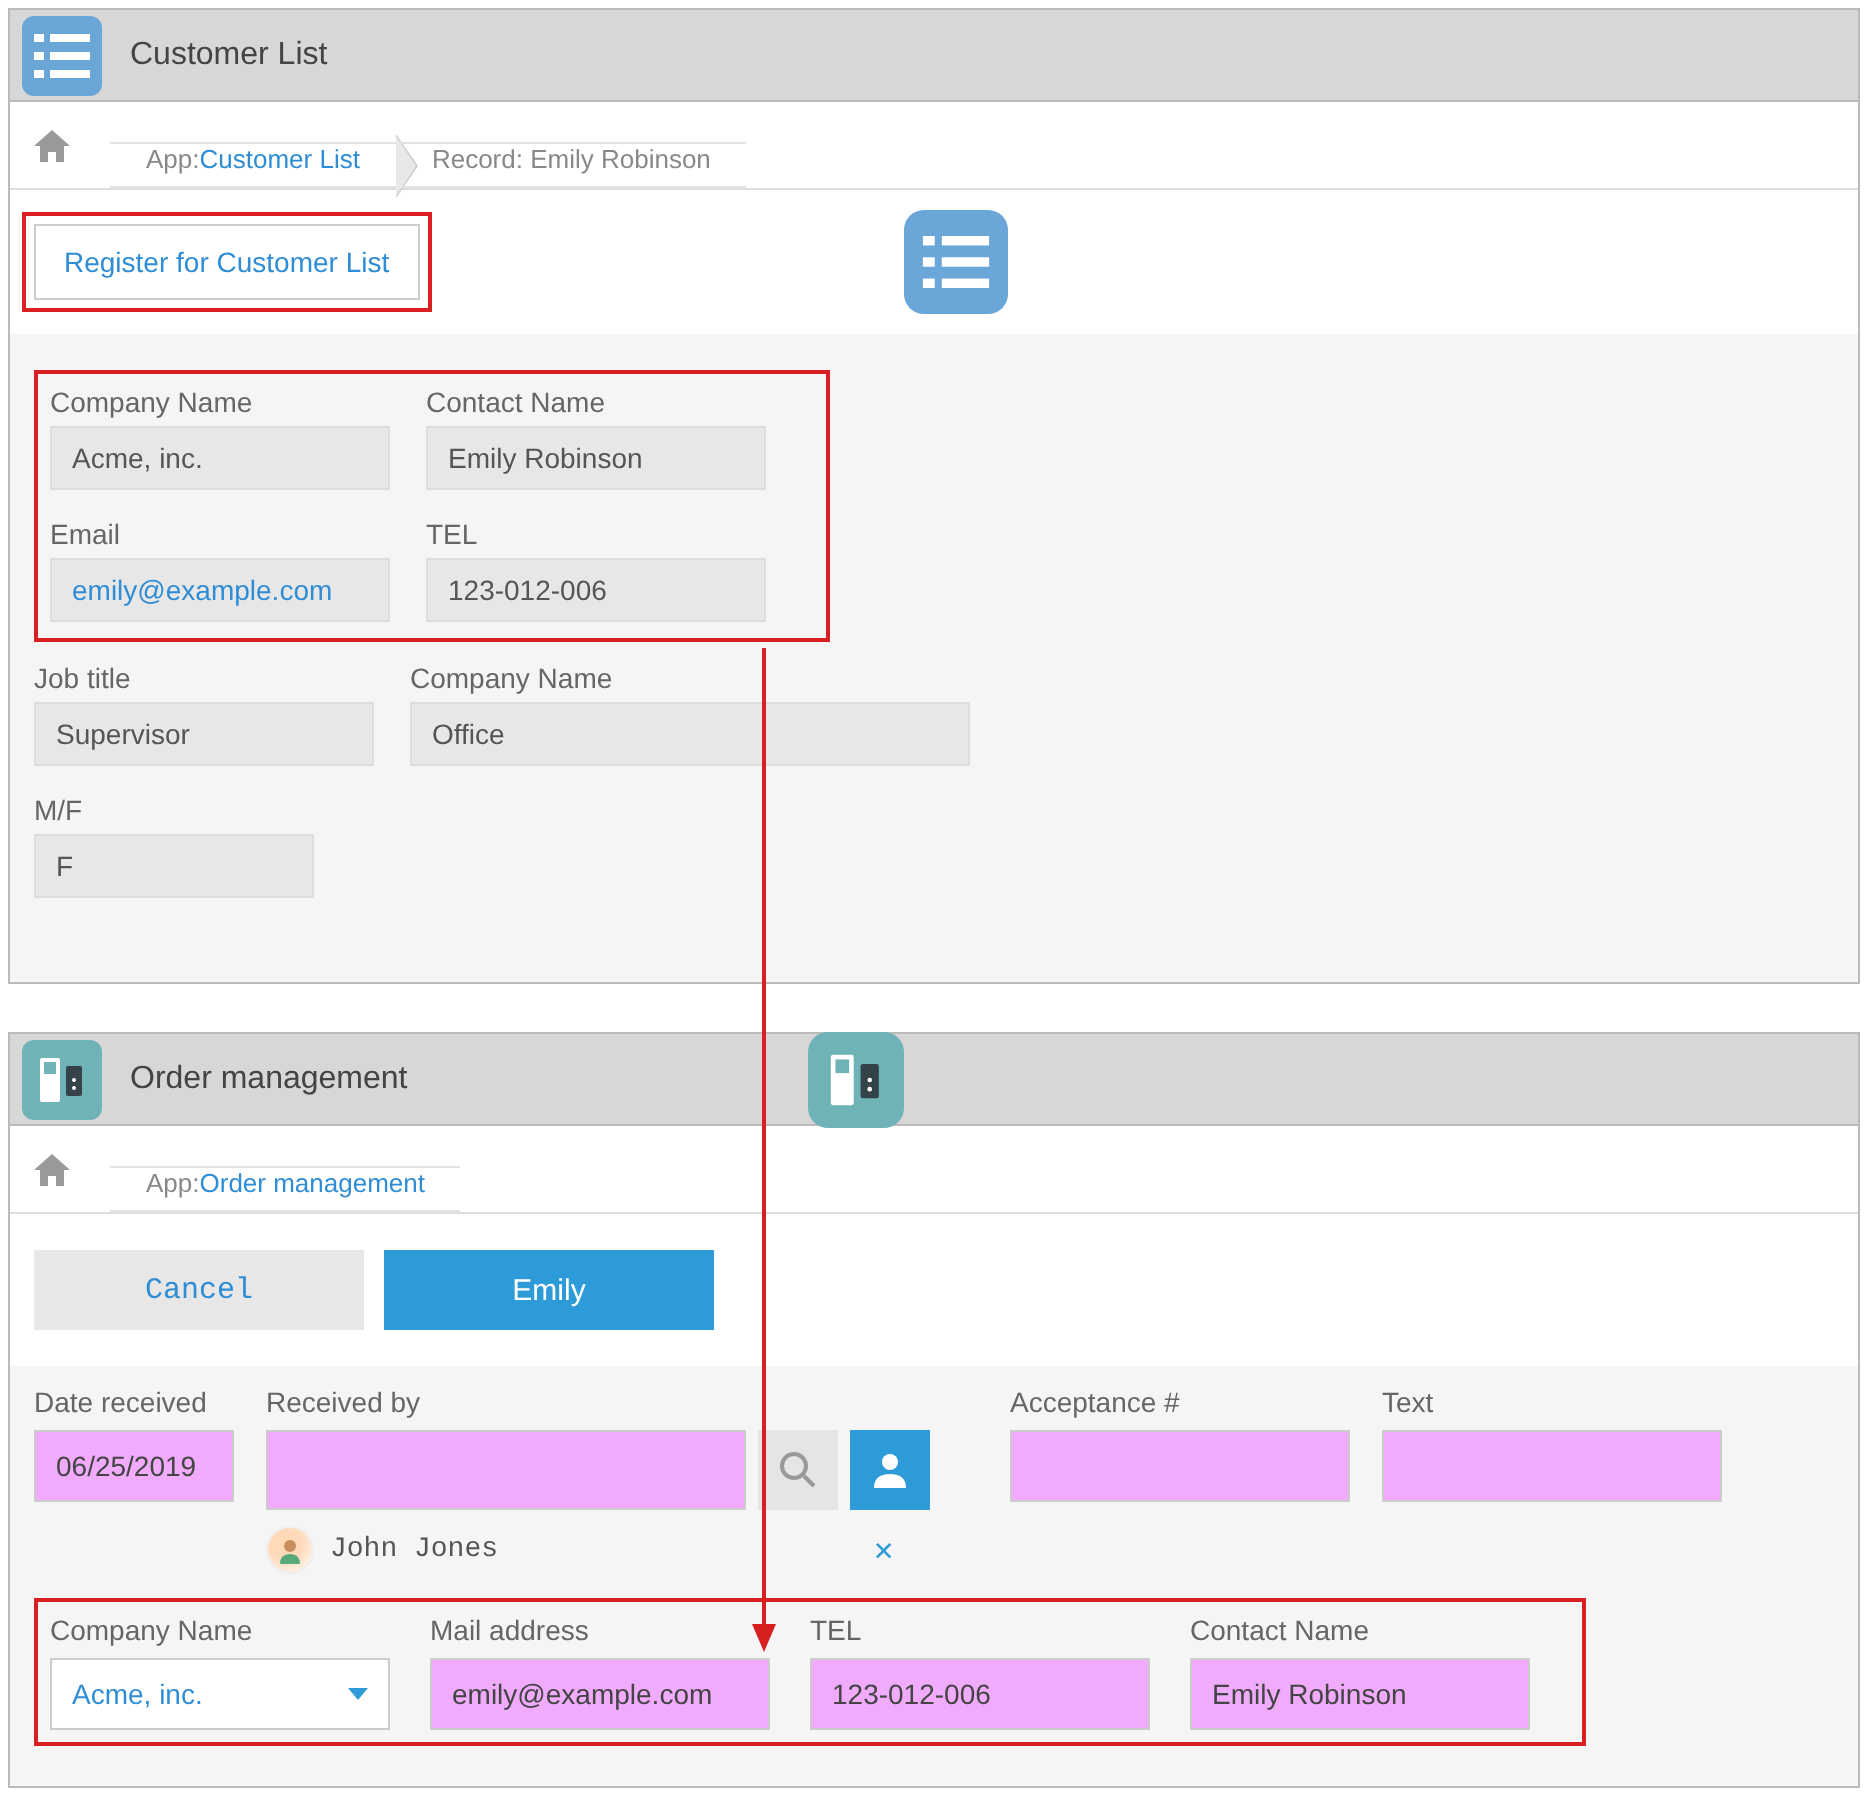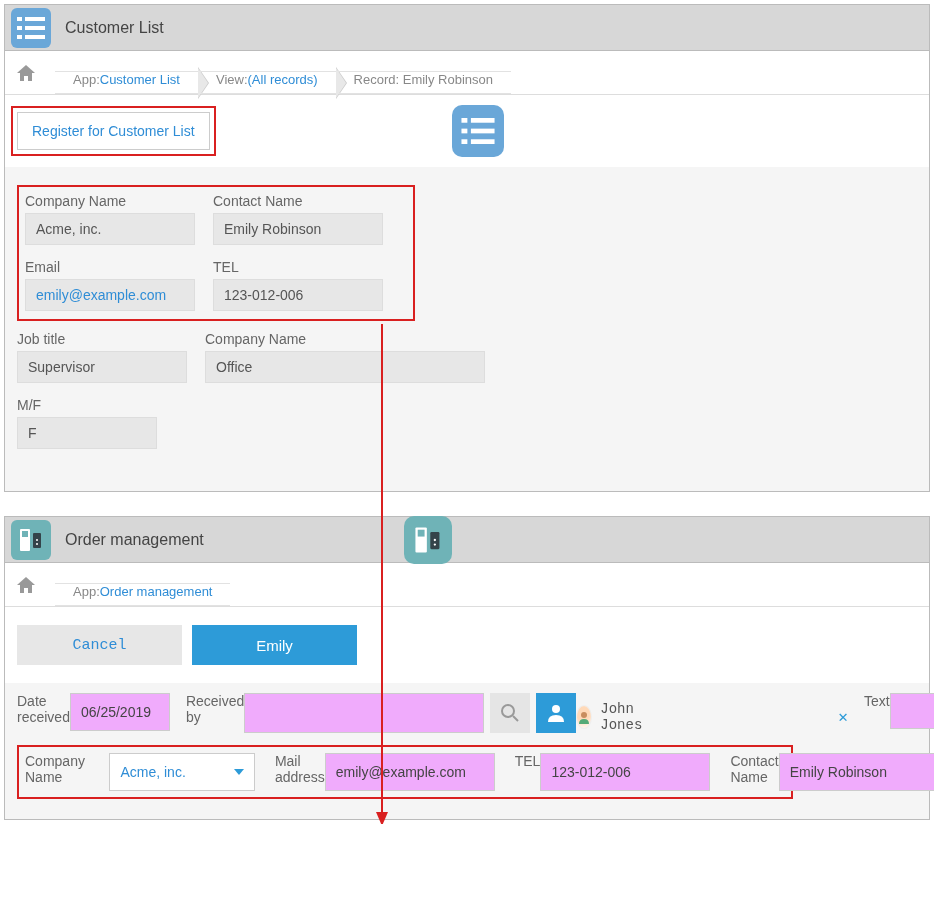--- a/index.html
+++ b/index.html
@@ -145,21 +145,21 @@
     align-items: center;
     justify-content: center;
     font-size: 15px;
     cursor: pointer;
     border: none;
   }
   .btn-cancel { background: #e7e7e7; color: #2f8dd6; font-family: Liberation Mono, monospace; }
   .btn-save { background: #2d9bd8; color: #fff; }
   .form-area { padding: 10px 12px 20px; }
   .form-row { display: flex; gap: 16px; align-items: flex-start; margin-bottom: 12px; }
-  .form-field { display: flex; }
+  .form-field { display: flex; flex-direction: column; }
   .form-label { color: #666; font-size: 14px; margin-bottom: 6px; }
   .form-input {
     background: #f0abfc;
     border: 1px solid #ccc;
     padding: 9px 10px;
     color: #444;
     font-size: 14px;
     font-family: inherit;
   }
   .w-100 { width: 100px; }
@@ -236,24 +236,20 @@
 
   <div class="breadcrumb-bar">
     <span class="home-icon">
       <svg width="18" height="16" viewBox="0 0 18 16">
             <path d="M9 0 L18 8 H15 V16 H11 V11 H7 V16 H3 V8 H0 Z" fill="#999"></path>
           </svg>
     </span>
     <div class="breadcrumb-item">
       <span>App: </span>
       <span class="bc-link">Customer List</span>
-    </div>
-    <div class="breadcrumb-item">
-      <span>View: </span>
-      <span class="bc-link">(All records)</span>
     </div>
     <div class="breadcrumb-item">
       <span>Record: Emily Robinson</span>
     </div>
   </div>
 
   <div class="toolbar">
     <button class="register-btn highlight-red">Register for Customer List</button>
     <div class="app-icon-large app-icon-blue">
       <svg width="34" height="26" viewBox="0 0 28 22">
@@ -380,26 +376,26 @@
           <span class="avatar">
             <svg width="14" height="14" viewBox="0 0 14 14">
                   <circle cx="7" cy="5" r="3" fill="#c98d5e"></circle>
                   <path d="M2 14 Q2 9 7 9 Q12 9 12 14 Z" fill="#5a7"></path>
                 </svg>
           </span>
           <span>John Jones</span>
           <span class="remove-x">✕</span>
         </div>
       </div>
-      <div class="form-field">
-        <span class="form-label">Text</span>
-        <input class="form-input w-170" style="">
-      </div>
       <div class="form-field" style="margin-left:24px;">
         <span class="form-label">Acceptance #</span>
+        <input class="form-input w-170" style="">
+      </div>
+      <div class="form-field">
+        <span class="form-label">Text</span>
         <input class="form-input w-170" style="">
       </div>
     </div>
 
     <div class="redbox-bottom">
       <div class="form-field">
         <span class="form-label">Company Name</span>
         <div class="dropdown">
           <span>Acme, inc.</span>
           <span class="triangle-down"></span>

